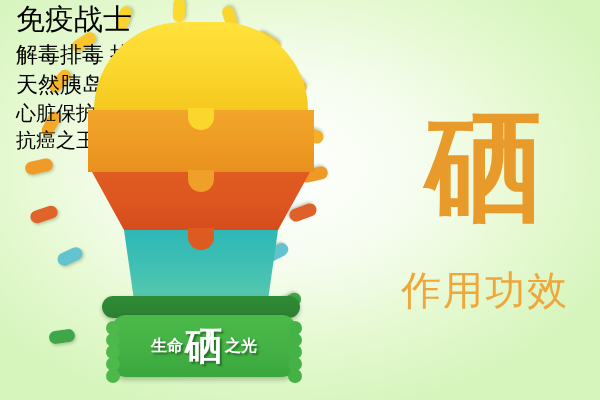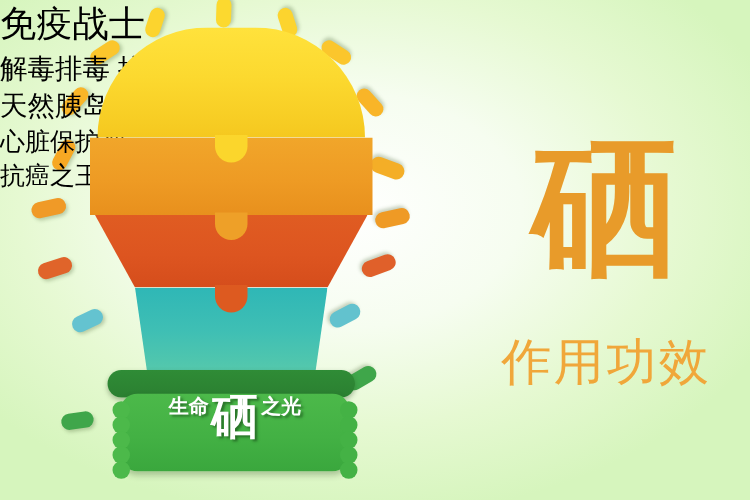--- a/index.html
+++ b/index.html
@@ -13,21 +13,21 @@
       radial-gradient(ellipse 62% 62% at 46% 42%, #ffffff 0%, #f6fdf0 38%, #e6f9d2 70%, #d6f5bd 100%);
   }
 
   
   .ray{
     position:absolute;border-radius:10px;
     box-shadow:1px 2px 3px rgba(60,90,40,.28);
   }
 
   
-  #bulb{position:absolute;left:0;top:0;width:370px;height:400px;}
+  #bulb{position:absolute;left:16px;top:0;width:370px;height:400px;}
 
   .band{position:absolute;left:0;width:370px;}
 
   
   #dome{
     top:22px;height:88px;
     background:linear-gradient(180deg,#ffe23c 0%,#fcd92f 45%,#f5c81f 100%);
     border-radius:185px 185px 0 0;
     -webkit-clip-path:inset(0 78px 0 78px round 110px 110px 0 0);
     clip-path:inset(0 78px 0 78px round 110px 110px 0 0);
@@ -83,21 +83,21 @@
   
   #t1{top:48px;font-size:29px;}
   #t2{top:124px;font-size:22px;}
   #t3{top:184px;font-size:22px;}
   #t4a{top:242px;font-size:20px;}
   #t4b{top:268px;font-size:20px;}
 
   
   #baseText{
     position:absolute;left:96px;top:315px;width:184px;height:62px;
-    display:flex;justify-content:center;
+    display:flex;align-items:center;justify-content:center;
     color:#fff;white-space:nowrap;font-weight:bold;
     text-shadow:2px 2px 2px rgba(20,70,20,.6);
   }
   .bt-sm{font-size:16px;}
   .bt-lg{font-size:38px;line-height:38px;margin:0 2px;}
 
   
   #headline{
     position:absolute;left:370px;top:0;width:230px;height:400px;
     display:flex;flex-direction:column;align-items:center;justify-content:center;

